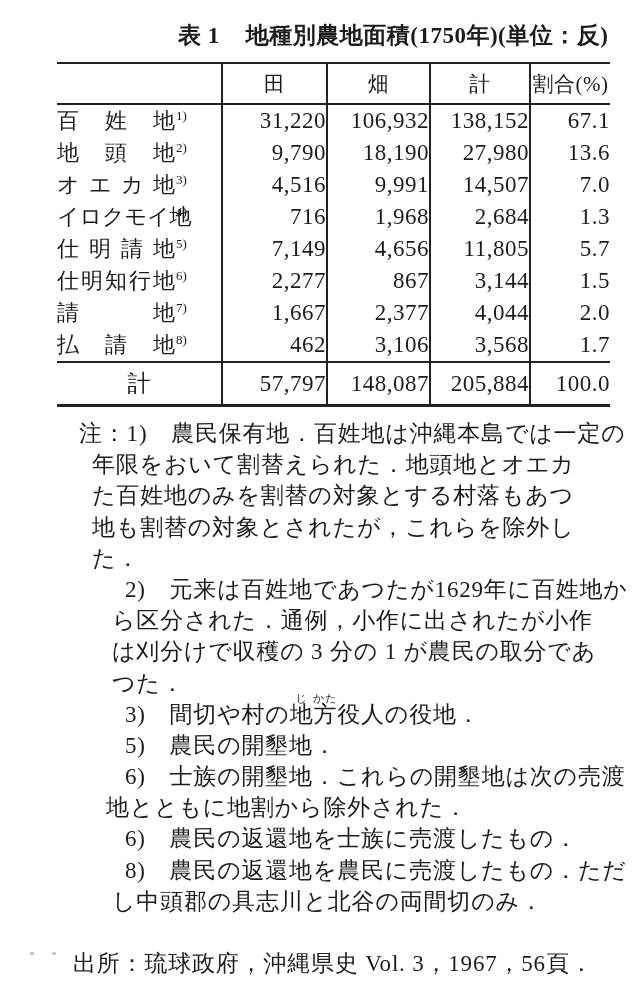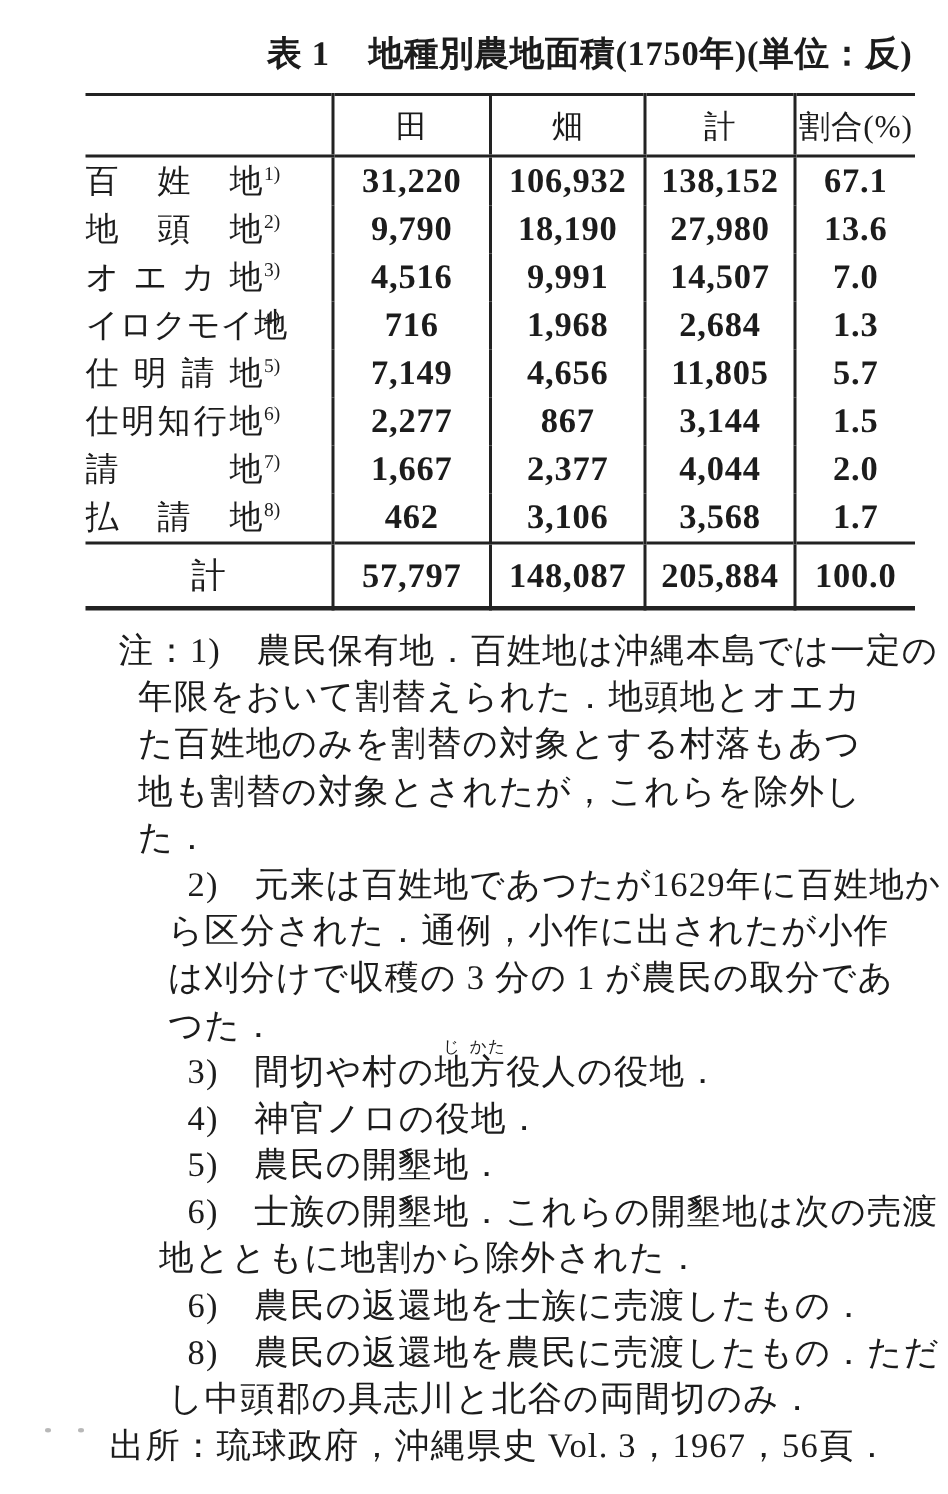--- a/index.html
+++ b/index.html
@@ -20,21 +20,21 @@
     border-collapse:collapse; table-layout:fixed;
     border-top:2.5px solid #222; border-bottom:3px solid #222;
   }
   .doc-table td { padding:0; font-size:23px; overflow:hidden; }
   .doc-table td + td { border-left:2px solid #222; }
   .doc-table thead td {
     height:39px; border-bottom:2px solid #222;
     text-align:center; font-size:21px; letter-spacing:0.5px;
   }
   .doc-table tbody tr.body-row td { height:32px; }
-  .c-num { text-align:center; padding-right:13px; letter-spacing:0.5px;font-weight:bold; }
+  .c-num { text-align:right; padding-right:13px; letter-spacing:0.5px; }
   .c-label { padding-left:15px; }
   .jlabel {
     display:inline-flex; justify-content:space-between;
     width:118px; font-size:22px; vertical-align:baseline;
   }
   sup.ref { font-size:13px; vertical-align:8px; margin-left:1px; letter-spacing:0; }
   tr.total-row td { height:41px; border-top:2px solid #222; }
   .total-label { text-align:center; font-size:22px; padding-left:0; }
 
   .notes {
@@ -188,21 +188,20 @@
       <div class="note-line" style="padding-left: 0px;"><span>注：1)　農民保有地．百姓地は沖縄本島では一定の</span></div>
       <div class="note-line" style="padding-left: 13px;"><span>年限をおいて割替えられた．地頭地とオエカ</span></div>
       <div class="note-line" style="padding-left: 13px;"><span>た百姓地のみを割替の対象とする村落もあつ</span></div>
       <div class="note-line" style="padding-left: 13px;"><span>地も割替の対象とされたが，これらを除外し</span></div>
       <div class="note-line" style="padding-left: 13px;"><span>た．</span></div>
       <div class="note-line" style="padding-left: 46px;"><span>2)　元来は百姓地であつたが1629年に百姓地か</span></div>
       <div class="note-line" style="padding-left: 33px;"><span>ら区分された．通例，小作に出されたが小作</span></div>
       <div class="note-line" style="padding-left: 33px;"><span>は刈分けで収穫の 3 分の 1 が農民の取分であ</span></div>
       <div class="note-line" style="padding-left: 33px;"><span>つた．</span></div>
       <div class="note-line" style="padding-left: 46px;"><span>3)　間切や村の</span><span class="furi">地<span class="rt">じ</span></span><span class="furi">方<span class="rt">かた</span></span><span>役人の役地．</span></div>
-      <div class="note-line" style="padding-left: 46px;"><span>4)　神官ノロの役地．</span></div>
       <div class="note-line" style="padding-left: 46px;"><span>5)　農民の開墾地．</span></div>
       <div class="note-line" style="padding-left: 46px;"><span>6)　士族の開墾地．これらの開墾地は次の売渡</span></div>
       <div class="note-line" style="padding-left: 27px;"><span>地とともに地割から除外された．</span></div>
       <div class="note-line" style="padding-left: 46px;"><span>6)　農民の返還地を士族に売渡したもの．</span></div>
       <div class="note-line" style="padding-left: 46px;"><span>8)　農民の返還地を農民に売渡したもの．ただ</span></div>
       <div class="note-line" style="padding-left: 33px;"><span>し中頭郡の具志川と北谷の両間切のみ．</span></div>
     </div>
 
   <div class="source">出所：琉球政府，沖縄県史 Vol. 3，1967，56頁．</div>
 

